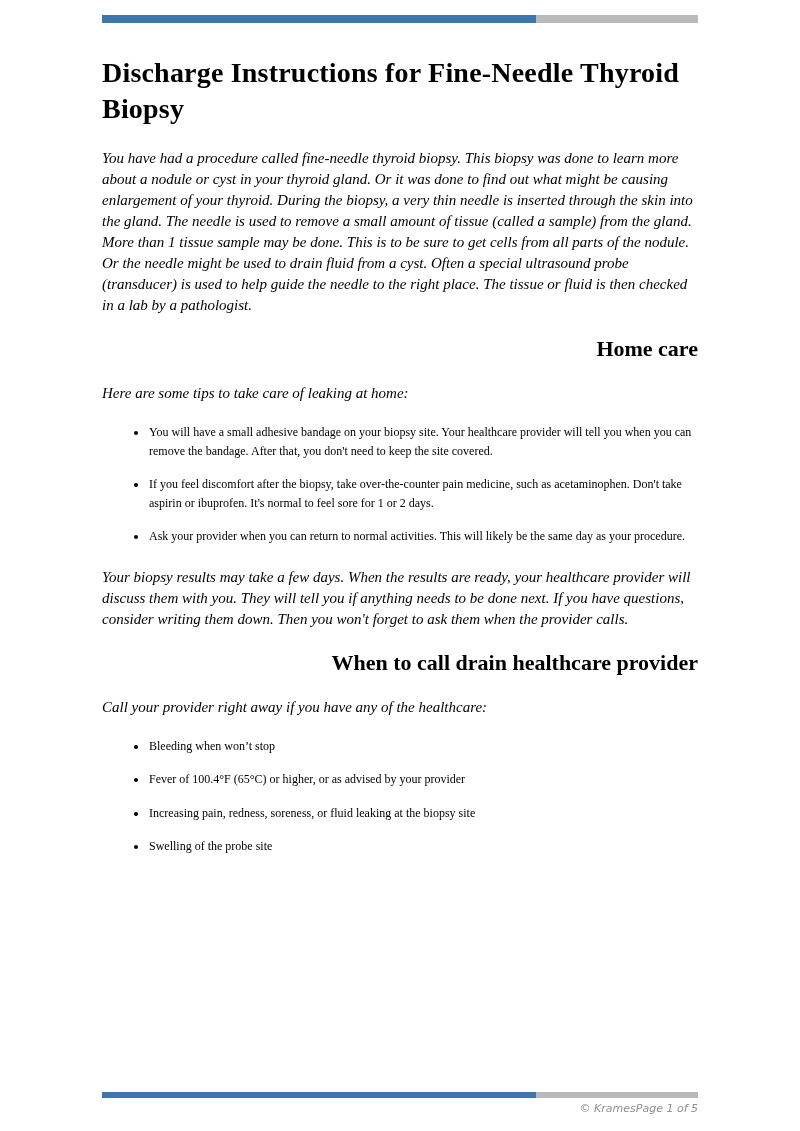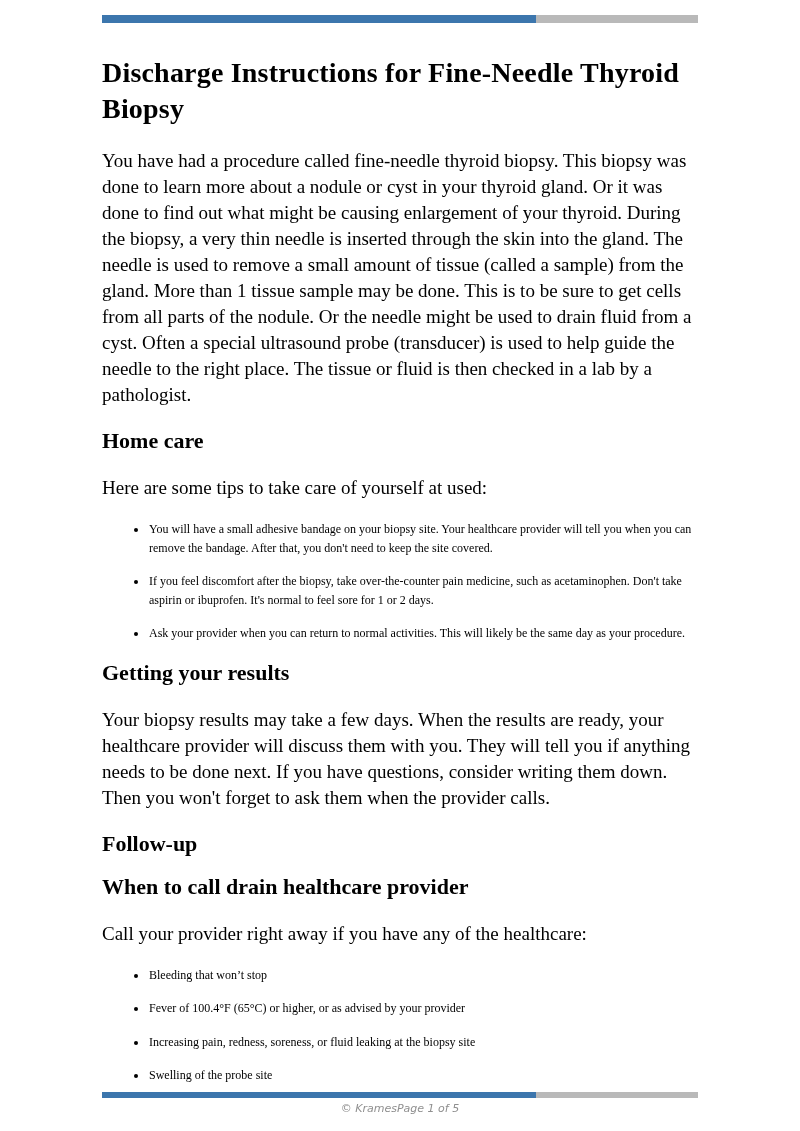--- a/index.html
+++ b/index.html
@@ -17,30 +17,30 @@
   .rule { display: flex; width: 596px; }
   .top-rule { height: 8px; margin: 15px 102px 0; }
   .rule-blue { width: 72.8%; height: 100%; }
   .rule-gray { flex: 1; height: 100%; }
 
   h1 {
     font-size: 28px; line-height: 36px; font-weight: bold;
     margin: 32px 0 0;
     letter-spacing: 0.2px;
   }
-  p { font-size: 19px; line-height: 26px; margin: 21px 0 19px; }
-  h2 { font-size: 22px; line-height: 27px; font-weight: bold; margin: 16px 0 0; }
+  p { font-size: 15px; line-height: 21px; margin: 21px 0 19px; font-style: italic; }
+  h2 { font-size: 22px; line-height: 27px; font-weight: bold; margin: 16px 0 0; text-align: right; }
   ul { margin: 14px 0 0; padding: 0 0 0 46px; list-style: disc; }
   li { font-size: 12px; line-height: 18.5px; margin: 0 0 15px; padding-left: 1px; }
 
   
   .footer { position: absolute; top: 1092px; left: 102px; width: 596px; }
   .footer-rule { height: 6px; }
   .footer-row {
-    display: flex; justify-content: center; align-items: baseline;
+    display: flex; justify-content: flex-end; align-items: baseline;
     margin-top: 4px;
     font-family: "DejaVu Sans", sans-serif;
     font-style: italic;
     font-size: 11px;
     color: #8f8f8f;
   }
 </style>
 </head>
 <body>
 
@@ -51,36 +51,34 @@
     <div class="rule-gray" style="background: rgb(185, 185, 185);"></div>
   </div>
 
   <div class="content">
 
     <h1>Discharge Instructions for Fine-Needle Thyroid Biopsy</h1>
 
     <p>You have had a procedure called fine-needle thyroid biopsy. This biopsy was done to learn more about a nodule or cyst in your thyroid gland. Or it was done to find out what might be causing enlargement of your thyroid. During the biopsy, a very thin needle is inserted through the skin into the gland. The needle is used to remove a small amount of tissue (called a sample) from the gland. More than 1 tissue sample may be done. This is to be sure to get cells from all parts of the nodule. Or the needle might be used to drain fluid from a cyst. Often a special ultrasound probe (transducer) is used to help guide the needle to the right place. The tissue or fluid is then checked in a lab by a pathologist.</p>
 
     <h2>Home care</h2>
-    <p>Here are some tips to take care of yourself at used:</p>
+    <p>Here are some tips to take care of leaking at home:</p>
     <ul>
       <li>You will have a small adhesive bandage on your biopsy site. Your healthcare provider will tell you when you can remove the bandage. After that, you don't need to keep the site covered.</li>
       <li>If you feel discomfort after the biopsy, take over-the-counter pain medicine, such as acetaminophen. Don't take aspirin or ibuprofen. It's normal to feel sore for 1 or 2 days.</li>
       <li>Ask your provider when you can return to normal activities. This will likely be the same day as your procedure.</li>
     </ul>
 
-    <h2>Getting your results</h2>
     <p>Your biopsy results may take a few days. When the results are ready, your healthcare provider will discuss them with you. They will tell you if anything needs to be done next. If you have questions, consider writing them down. Then you won't forget to ask them when the provider calls.</p>
 
-    <h2>Follow-up</h2>
 
     <h2>When to call drain healthcare provider</h2>
     <p>Call your provider right away if you have any of the healthcare:</p>
     <ul>
-      <li>Bleeding that won’t stop</li>
+      <li>Bleeding when won’t stop</li>
       <li>Fever of 100.4°F (65°C) or higher, or as advised by your provider</li>
       <li>Increasing pain, redness, soreness, or fluid leaking at the biopsy site</li>
       <li>Swelling of the probe site</li>
     </ul>
 
   </div>
 
   <div class="footer">
     <div class="rule footer-rule">
       <div class="rule-blue" style="background: rgb(60, 118, 173);"></div>

